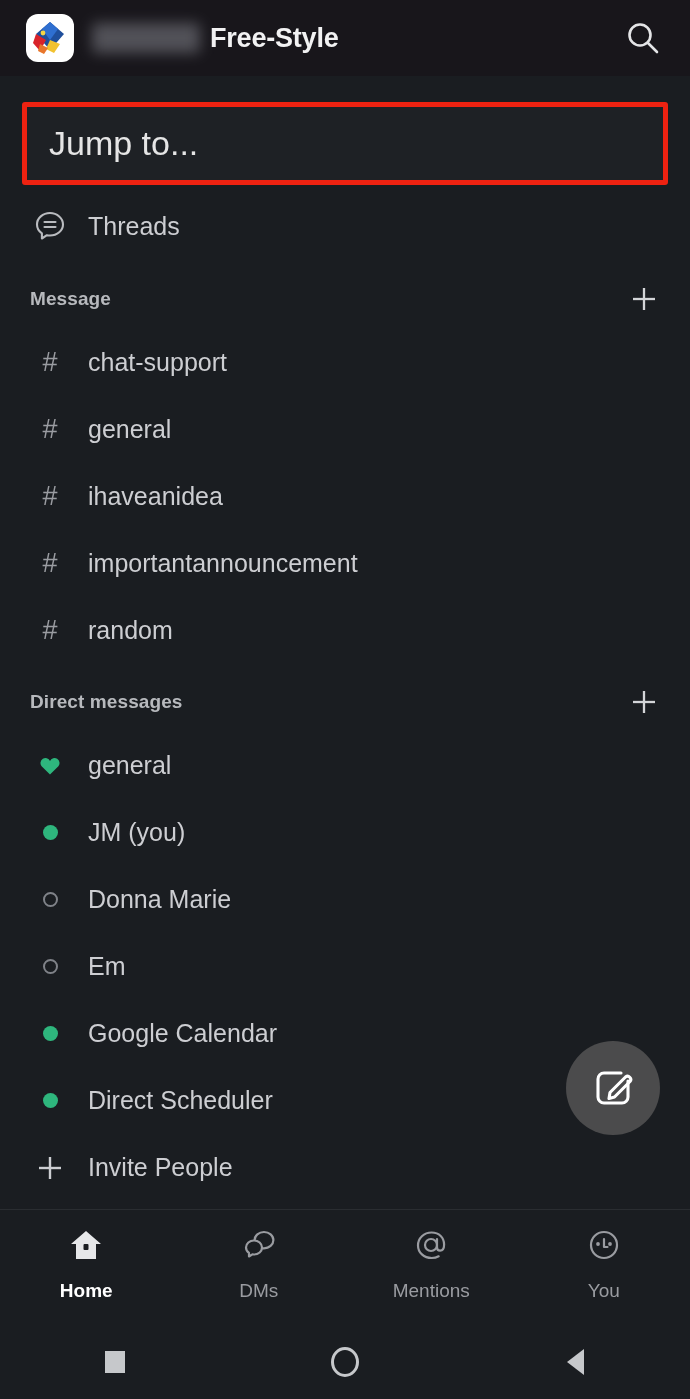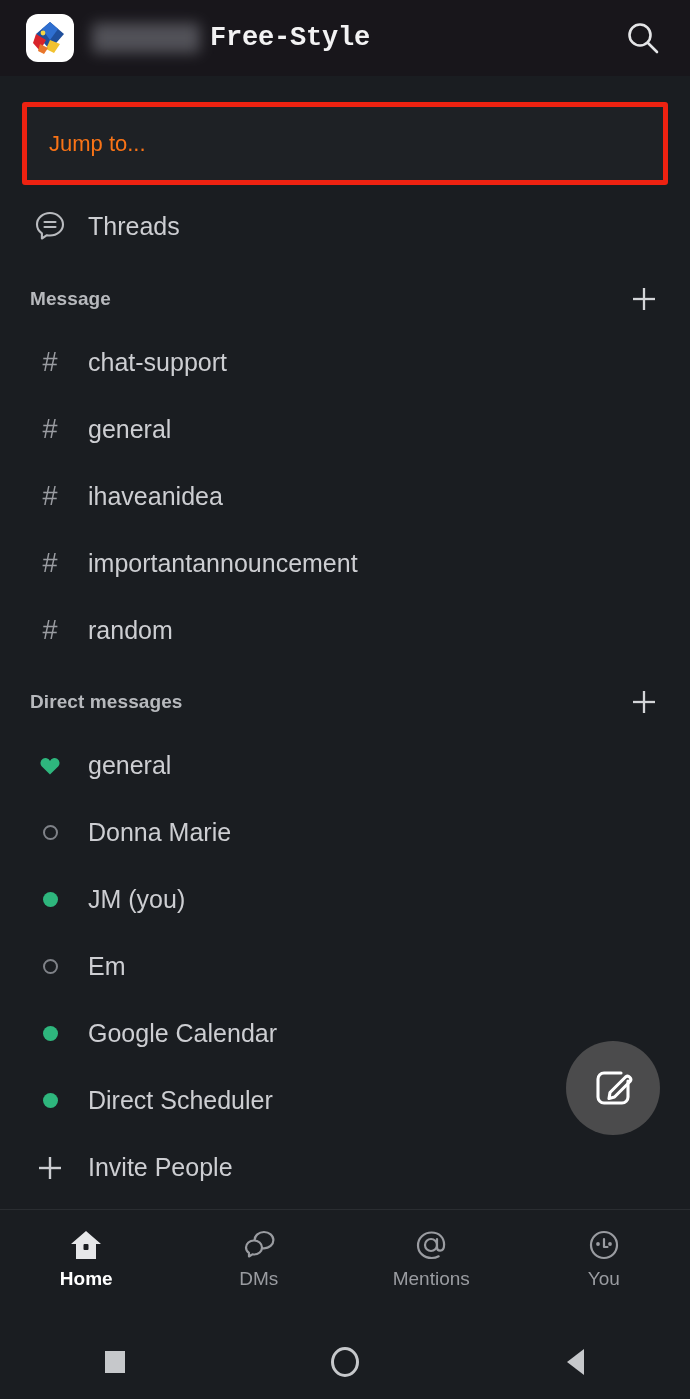--- a/index.html
+++ b/index.html
@@ -20,21 +20,20 @@
   }
 
   
   .header {
     height: 76px;
     background: #18161b;
     display: flex;
     align-items: center;
     padding: 0 24px 0 26px;
     flex: 0 0 auto;
-    font-family: Liberation Mono, monospace;
   }
   .ws-icon {
     width: 48px; height: 48px;
     border-radius: 12px;
     background: #ffffff;
     flex: 0 0 auto;
     display: flex; align-items: center; justify-content: center;
     overflow: hidden;
   }
   .ws-title {
@@ -84,22 +83,22 @@
     position: absolute;
     inset: 0;
     border: 5px solid #ee2211;
     border-radius: 3px;
     background: #1e2125;
     display: flex;
     align-items: center;
     padding-left: 22px;
   }
   .jump-text {
-    font-size: 22px;
-    color: #f97316;
+    font-size: 34px;
+    color: #e5e5e5;
   }
 
   .row {
     display: flex;
     align-items: center;
     height: 67px;
     padding: 0 22px 0 30px;
   }
   .row-icon {
     width: 40px;
@@ -174,21 +173,21 @@
     border-top: 1px solid #2a2d31;
     display: flex;
     align-items: flex-start;
     padding-top: 16px;
   }
   .nav-item {
     flex: 1 1 0;
     display: flex;
     flex-direction: column;
     align-items: center;
-    gap: 4px;
+    gap: 16px;
   }
   .nav-label {
     font-size: 19px;
     color: #9a9ca1;
   }
   .nav-item.active .nav-label {
     color: #ffffff;
     font-weight: bold;
   }
 
@@ -321,29 +320,29 @@
     <div class="row">
       <div class="row-icon">
         <svg width="22" height="20" viewBox="0 0 22 20">
           <path d="M11 18.5 2.6 10.2A5 5 0 1 1 11 4.9a5 5 0 1 1 8.4 5.3z" fill="#2eb67d"></path>
         </svg>
       </div>
       <div class="row-label">general</div>
     </div>
     <div class="row">
       <div class="row-icon">
+        <div class="dot online"></div>
+      </div>
+      <div class="row-label">JM (you)</div>
+    </div>
+    <div class="row">
+      <div class="row-icon">
         <div class="dot offline"></div>
       </div>
       <div class="row-label">Donna Marie</div>
-    </div>
-    <div class="row">
-      <div class="row-icon">
-        <div class="dot online"></div>
-      </div>
-      <div class="row-label">JM (you)</div>
     </div>
     <div class="row">
       <div class="row-icon">
         <div class="dot offline"></div>
       </div>
       <div class="row-label">Em</div>
     </div>
     <div class="row">
       <div class="row-icon">
         <div class="dot online"></div>

